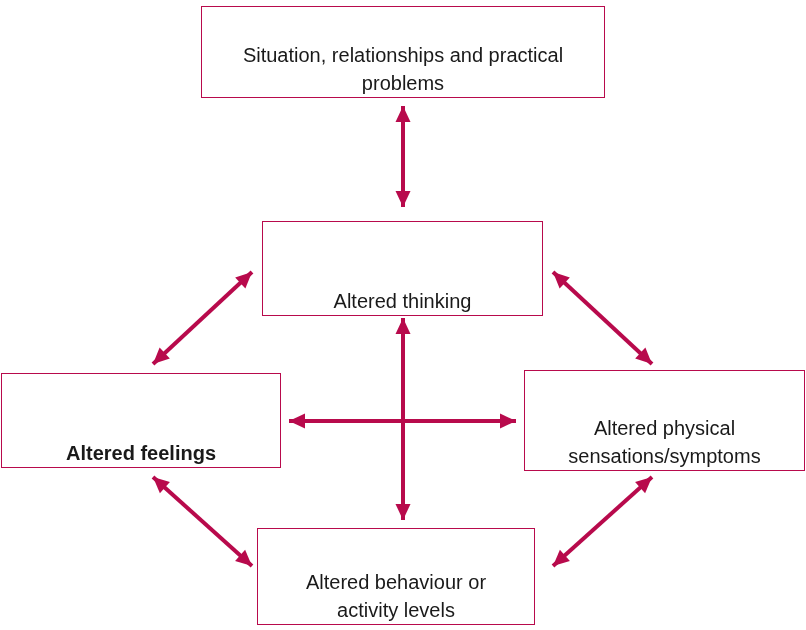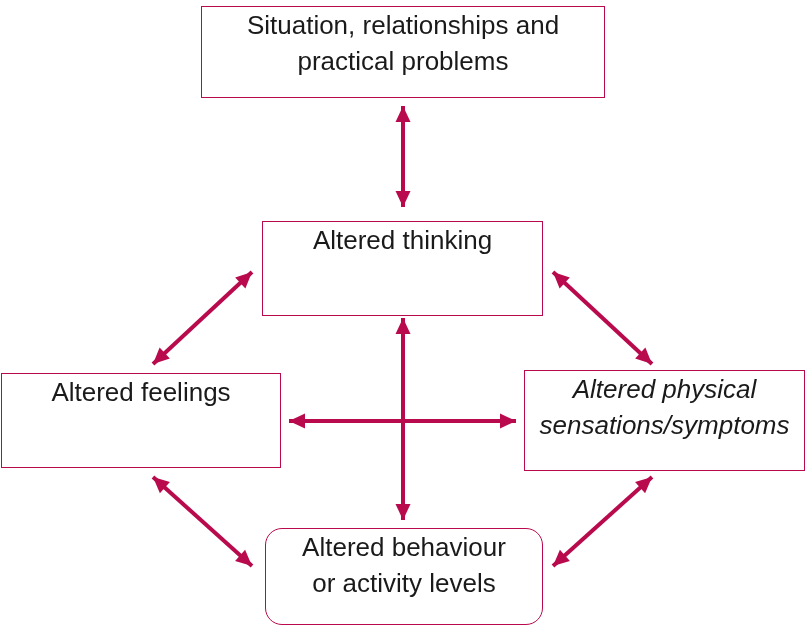--- a/index.html
+++ b/index.html
@@ -30,32 +30,32 @@
   }
   #arrowhead path{
     fill:var(--accent);
     stroke:none;
   }
   .box{
     position:absolute;
     background:var(--background);
     border:1px solid var(--accent);
     display:flex;
-    align-items:flex-start;
+    align-items:flex-end;
     justify-content:center;
     text-align:center;
     color:var(--text);
-    font-size:26px;
+    font-size:20px;
     line-height:1.4;
   }
   .b-situation{left:201px;top:6px;width:404px;height:92px;padding:0 40px;}
   .b-thinking{left:262px;top:221px;width:281px;height:95px;padding:0 16px;}
-  .b-feelings{left:1px;top:373px;width:280px;height:95px;padding:0 16px;}
-  .b-physical{left:524px;top:370px;width:281px;height:101px;padding:0 20px;font-style:italic;}
-  .b-behaviour{left:265px;top:528px;width:278px;height:97px;padding:0 30px;border-radius:17px;}
+  .b-feelings{left:1px;top:373px;width:280px;height:95px;padding:0 16px;font-weight:bold;}
+  .b-physical{left:524px;top:370px;width:281px;height:101px;padding:0 20px;}
+  .b-behaviour{left:257px;top:528px;width:278px;height:97px;padding:0 30px;}
 </style>
 </head>
 <body>
 
 <div class="diagram">
 
   <svg class="connectors" viewBox="0 0 806 630" aria-hidden="true">
     <defs>
       <marker id="arrowhead" markerUnits="userSpaceOnUse" markerWidth="18" markerHeight="17" refX="17" refY="8.5" orient="auto-start-reverse">
         <path d="M1,1 L17,8.5 L1,16 Z"></path>

